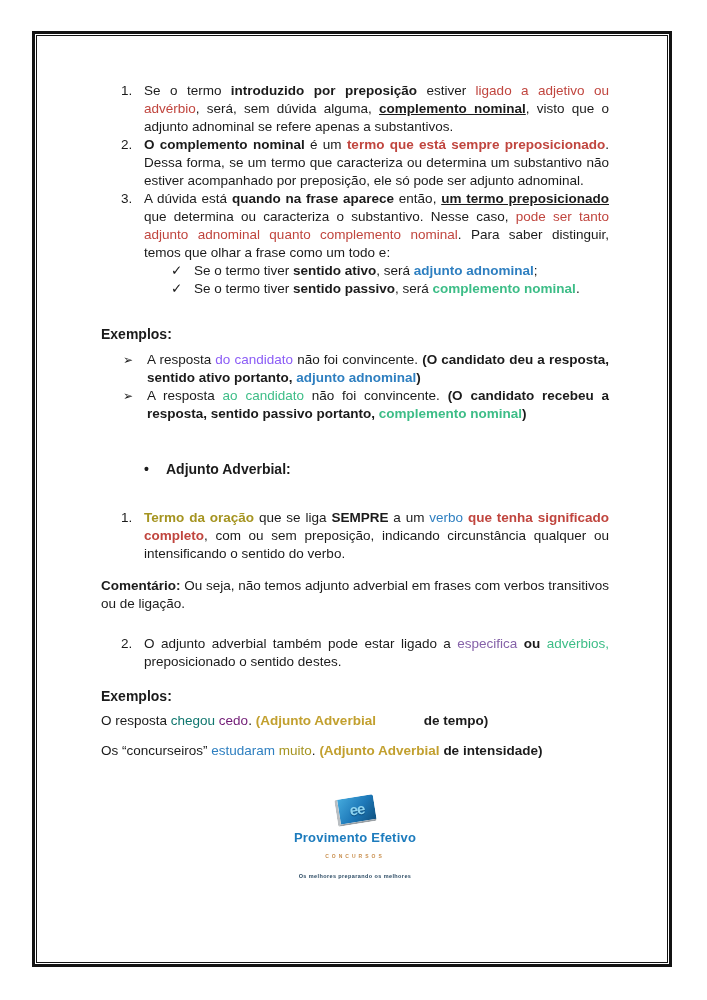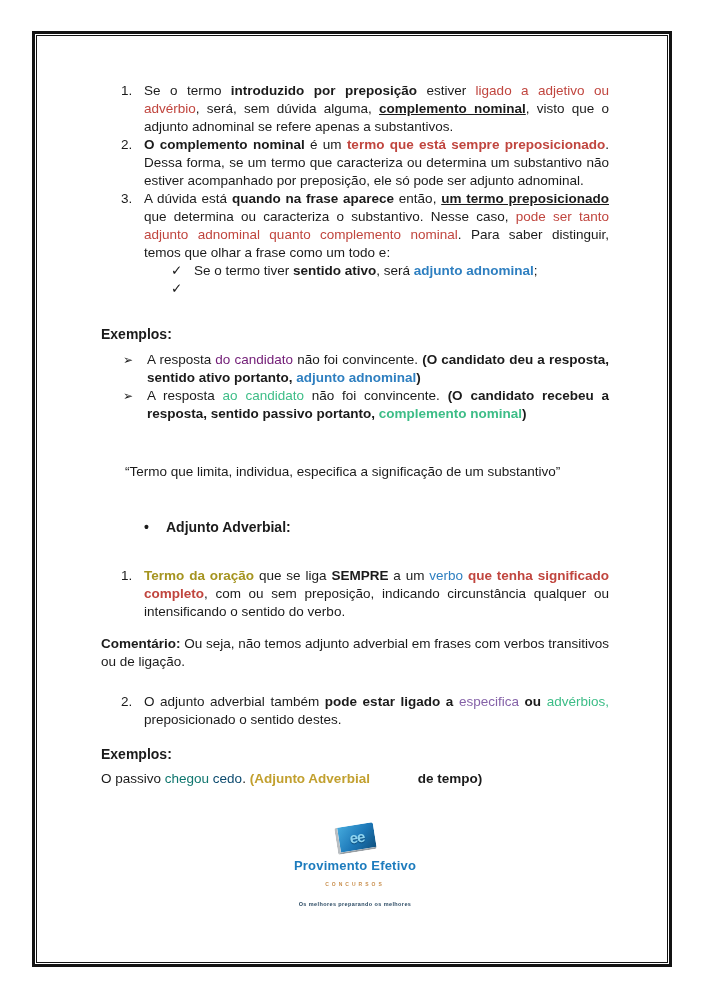--- a/index.html
+++ b/index.html
@@ -76,55 +76,56 @@
         <span class="num-col">3.</span>
         <div class="num-text"><span>A dúvida está </span><span style="font-weight: bold;">quando na frase aparece</span><span> então, </span><span style="font-weight: bold; text-decoration: underline;">um termo preposicionado</span><span> que determina ou caracteriza o substantivo. Nesse caso, </span><span style="color: rgb(192, 69, 62);">pode ser tanto adjunto adnominal quanto complemento nominal</span><span>. Para saber distinguir, temos que olhar a frase como um todo e:</span></div>
       </div>
 
       <div class="check-item">
         <span class="check-col">✓</span>
         <div><span>Se o termo tiver </span><span style="font-weight: bold; margin-top: 8px;">sentido ativo</span><span>, será </span><span style="font-weight: bold; color: rgb(46, 127, 192);">adjunto adnominal</span><span>;</span></div>
       </div>
       <div class="check-item">
         <span class="check-col">✓</span>
+        <div><span>Se o termo tiver </span><span style="font-weight: bold;">sentido passivo</span><span>, será </span><span style="font-weight: bold; color: rgb(61, 189, 135);">complemento nominal</span><span>.</span></div>
       </div>
 
       <div class="section-heading">Exemplos:</div>
       <div class="examples-list">
         <div class="arrow-item">
           <span class="arrow-col">➢</span>
-          <div class="arrow-text"><span>A resposta </span><span style="color: #701a75;">do candidato</span><span> não foi convincente. </span><span style="font-weight: bold;">(O candidato deu a resposta, sentido ativo portanto, </span><span style="font-weight: bold; color: rgb(46, 127, 192);">adjunto adnominal</span><span style="font-weight: bold;">)</span></div>
+          <div class="arrow-text"><span>A resposta </span><span style="color: #8b5cf6;">do candidato</span><span> não foi convincente. </span><span style="font-weight: bold;">(O candidato deu a resposta, sentido ativo portanto, </span><span style="font-weight: bold; color: rgb(46, 127, 192);">adjunto adnominal</span><span style="font-weight: bold;">)</span></div>
         </div>
         <div class="arrow-item">
           <span class="arrow-col">➢</span>
           <div class="arrow-text"><span>A resposta </span><span style="color: rgb(61, 189, 135);">ao candidato</span><span> não foi convincente. </span><span style="font-weight: bold;">(O candidato recebeu a resposta, sentido passivo portanto, </span><span style="font-weight: bold; color: rgb(61, 189, 135);">complemento nominal</span><span style="font-weight: bold;">)</span></div>
         </div>
       </div>
 
-      <div class="quote-line">“Termo que limita, individua, especifica a significação de um substantivo”</div>
 
       <div class="adverbial-heading">
         <span class="bullet-col">•</span>
         <span>Adjunto Adverbial:</span>
       </div>
 
       <div class="num-item adv-item1">
         <span class="num-col">1.</span>
         <div class="num-text"><span style="font-weight: bold; color: rgb(165, 148, 32);">Termo da oração</span><span> que se liga </span><span style="font-weight: bold;">SEMPRE</span><span> a um </span><span style="color: rgb(46, 127, 192);">verbo</span><span> </span><span style="font-weight: bold; color: rgb(192, 69, 62);">que tenha significado completo</span><span>, com ou sem preposição, indicando circunstância qualquer ou intensificando o sentido do verbo.</span></div>
       </div>
 
       <div class="comment-par"><span style="font-weight: bold;">Comentário:</span><span> Ou seja, não temos adjunto adverbial em frases com verbos transitivos ou de ligação.</span></div>
 
       <div class="num-item adv-item2">
         <span class="num-col">2.</span>
-        <div class="num-text"><span>O adjunto adverbial também </span><span style="font-weight: bold; margin-top: 41px;">pode estar ligado a </span><span style="color: rgb(133, 98, 168);">especifica</span><span style="font-weight: bold;"> ou </span><span style="color: rgb(61, 189, 135);">advérbios,</span><span> preposicionado o sentido destes.</span></div>
+        <div class="num-text"><span>O adjunto adverbial também </span><span style="font-weight: normal; margin-top: 41px;">pode estar ligado a </span><span style="color: rgb(133, 98, 168);">especifica</span><span style="font-weight: bold;"> ou </span><span style="color: rgb(61, 189, 135);">advérbios,</span><span> preposicionado o sentido destes.</span></div>
       </div>
 
       <div class="section-heading examples2-heading">Exemplos:</div>
-      <div class="example-line1"><span>O passivo </span><span style="color: #0f766e;">chegou</span><span> </span><span style="color: #0c4a6e;">cedo</span><span>. </span><span style="font-weight: bold; color: rgb(194, 160, 47);">(Adjunto Adverbial</span><span style="font-weight: bold; margin-left: 44px;"> de tempo)</span></div>
+      <div class="example-line1"><span>O resposta </span><span style="color: #0f766e;">chegou</span><span> </span><span style="color: #701a75;">cedo</span><span>. </span><span style="font-weight: bold; color: rgb(194, 160, 47);">(Adjunto Adverbial</span><span style="font-weight: bold; margin-left: 44px;"> de tempo)</span></div>
+      <div class="example-line2"><span>Os “concurseiros” </span><span style="color: rgb(46, 127, 192);">estudaram</span><span> </span><span style="color: rgb(165, 148, 32);">muito</span><span>. </span><span style="font-weight: bold; color: rgb(194, 160, 47);">(Adjunto Adverbial</span><span style="font-weight: bold;"> de intensidade)</span></div>
 
       <div class="logo">
         <div class="logo-icon">ee</div>
         <div class="logo-brand">Provimento Efetivo</div>
         <div class="logo-division">CONCURSOS</div>
         <div class="logo-tagline">Os melhores preparando os melhores</div>
       </div>
 
     </div>
   </div>

